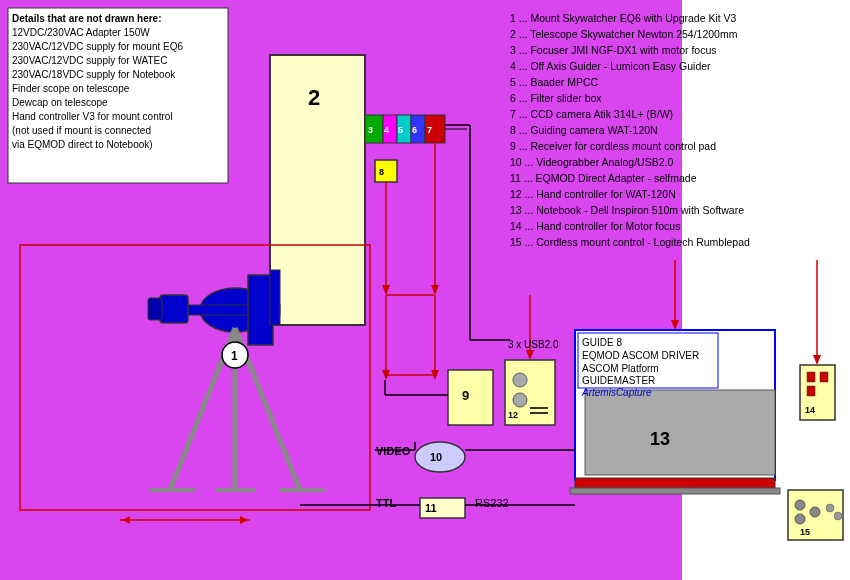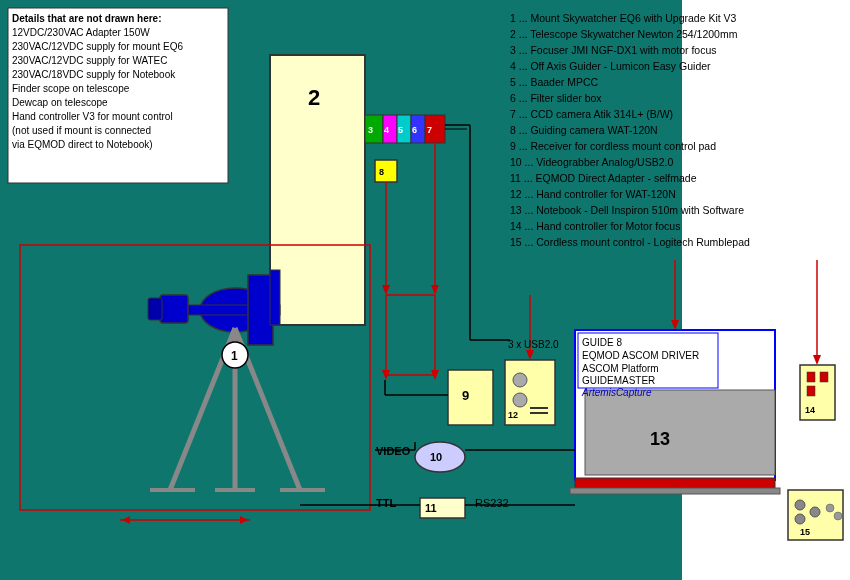--- a/index.html
+++ b/index.html
@@ -10,21 +10,21 @@
       font-family: Arial, sans-serif;
       font-size: 11px;
       overflow: hidden;
       position: relative;
     }
 
     .main-container {
       width: 682px;
       height: 580px;
       position: relative;
-      background: #0f766e;
+      background: #d946ef;
     }
 
     
     .diagram-svg {
       position: absolute;
       top: 0;
       left: 0;
       width: 850px;
       height: 580px;
     }

